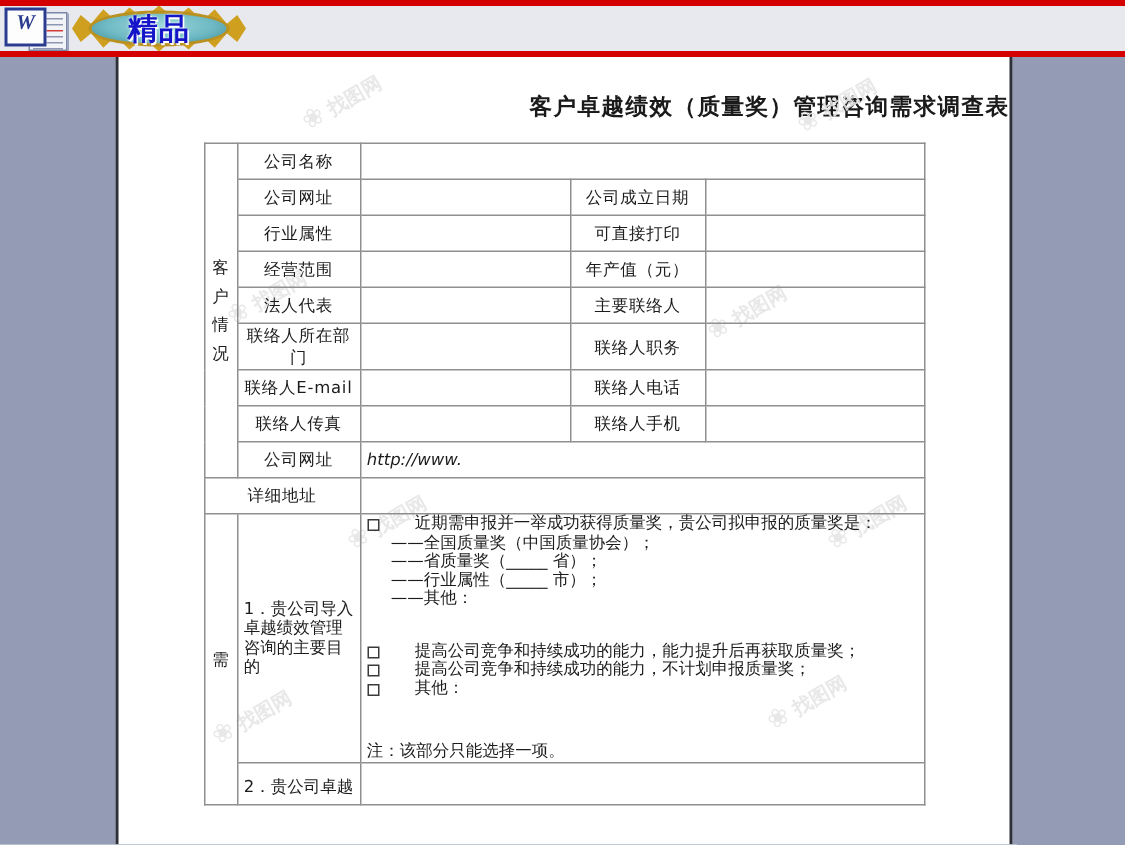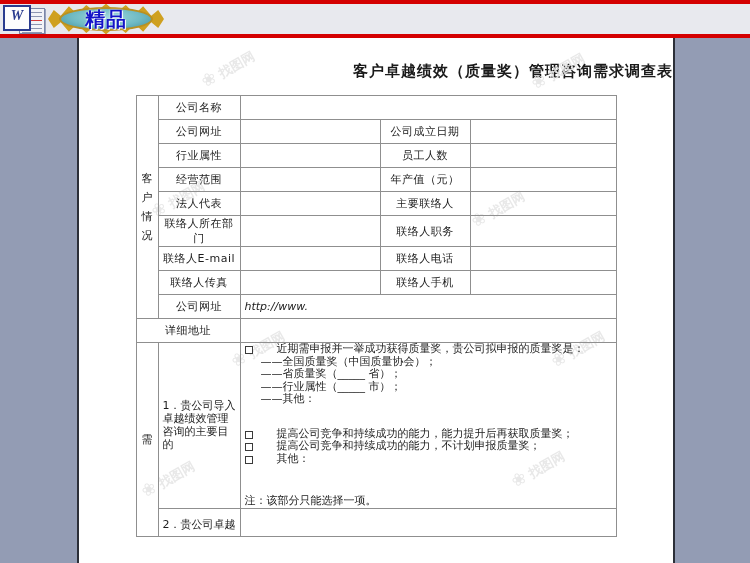--- a/index.html
+++ b/index.html
@@ -223,21 +223,21 @@
       <tr>
         <td class="lab">公司网址</td>
         <td class="val"></td>
         <td class="lab">公司成立日期</td>
         <td class="val"></td>
       </tr>
 
       <tr>
         <td class="lab">行业属性</td>
         <td class="val"></td>
-        <td class="lab">员工人数</td>
+        <td class="lab">可直接打印</td>
         <td class="val"></td>
       </tr>
 
       <tr>
         <td class="lab">经营范围</td>
         <td class="val"></td>
         <td class="lab">年产值（元）</td>
         <td class="val"></td>
       </tr>
 

